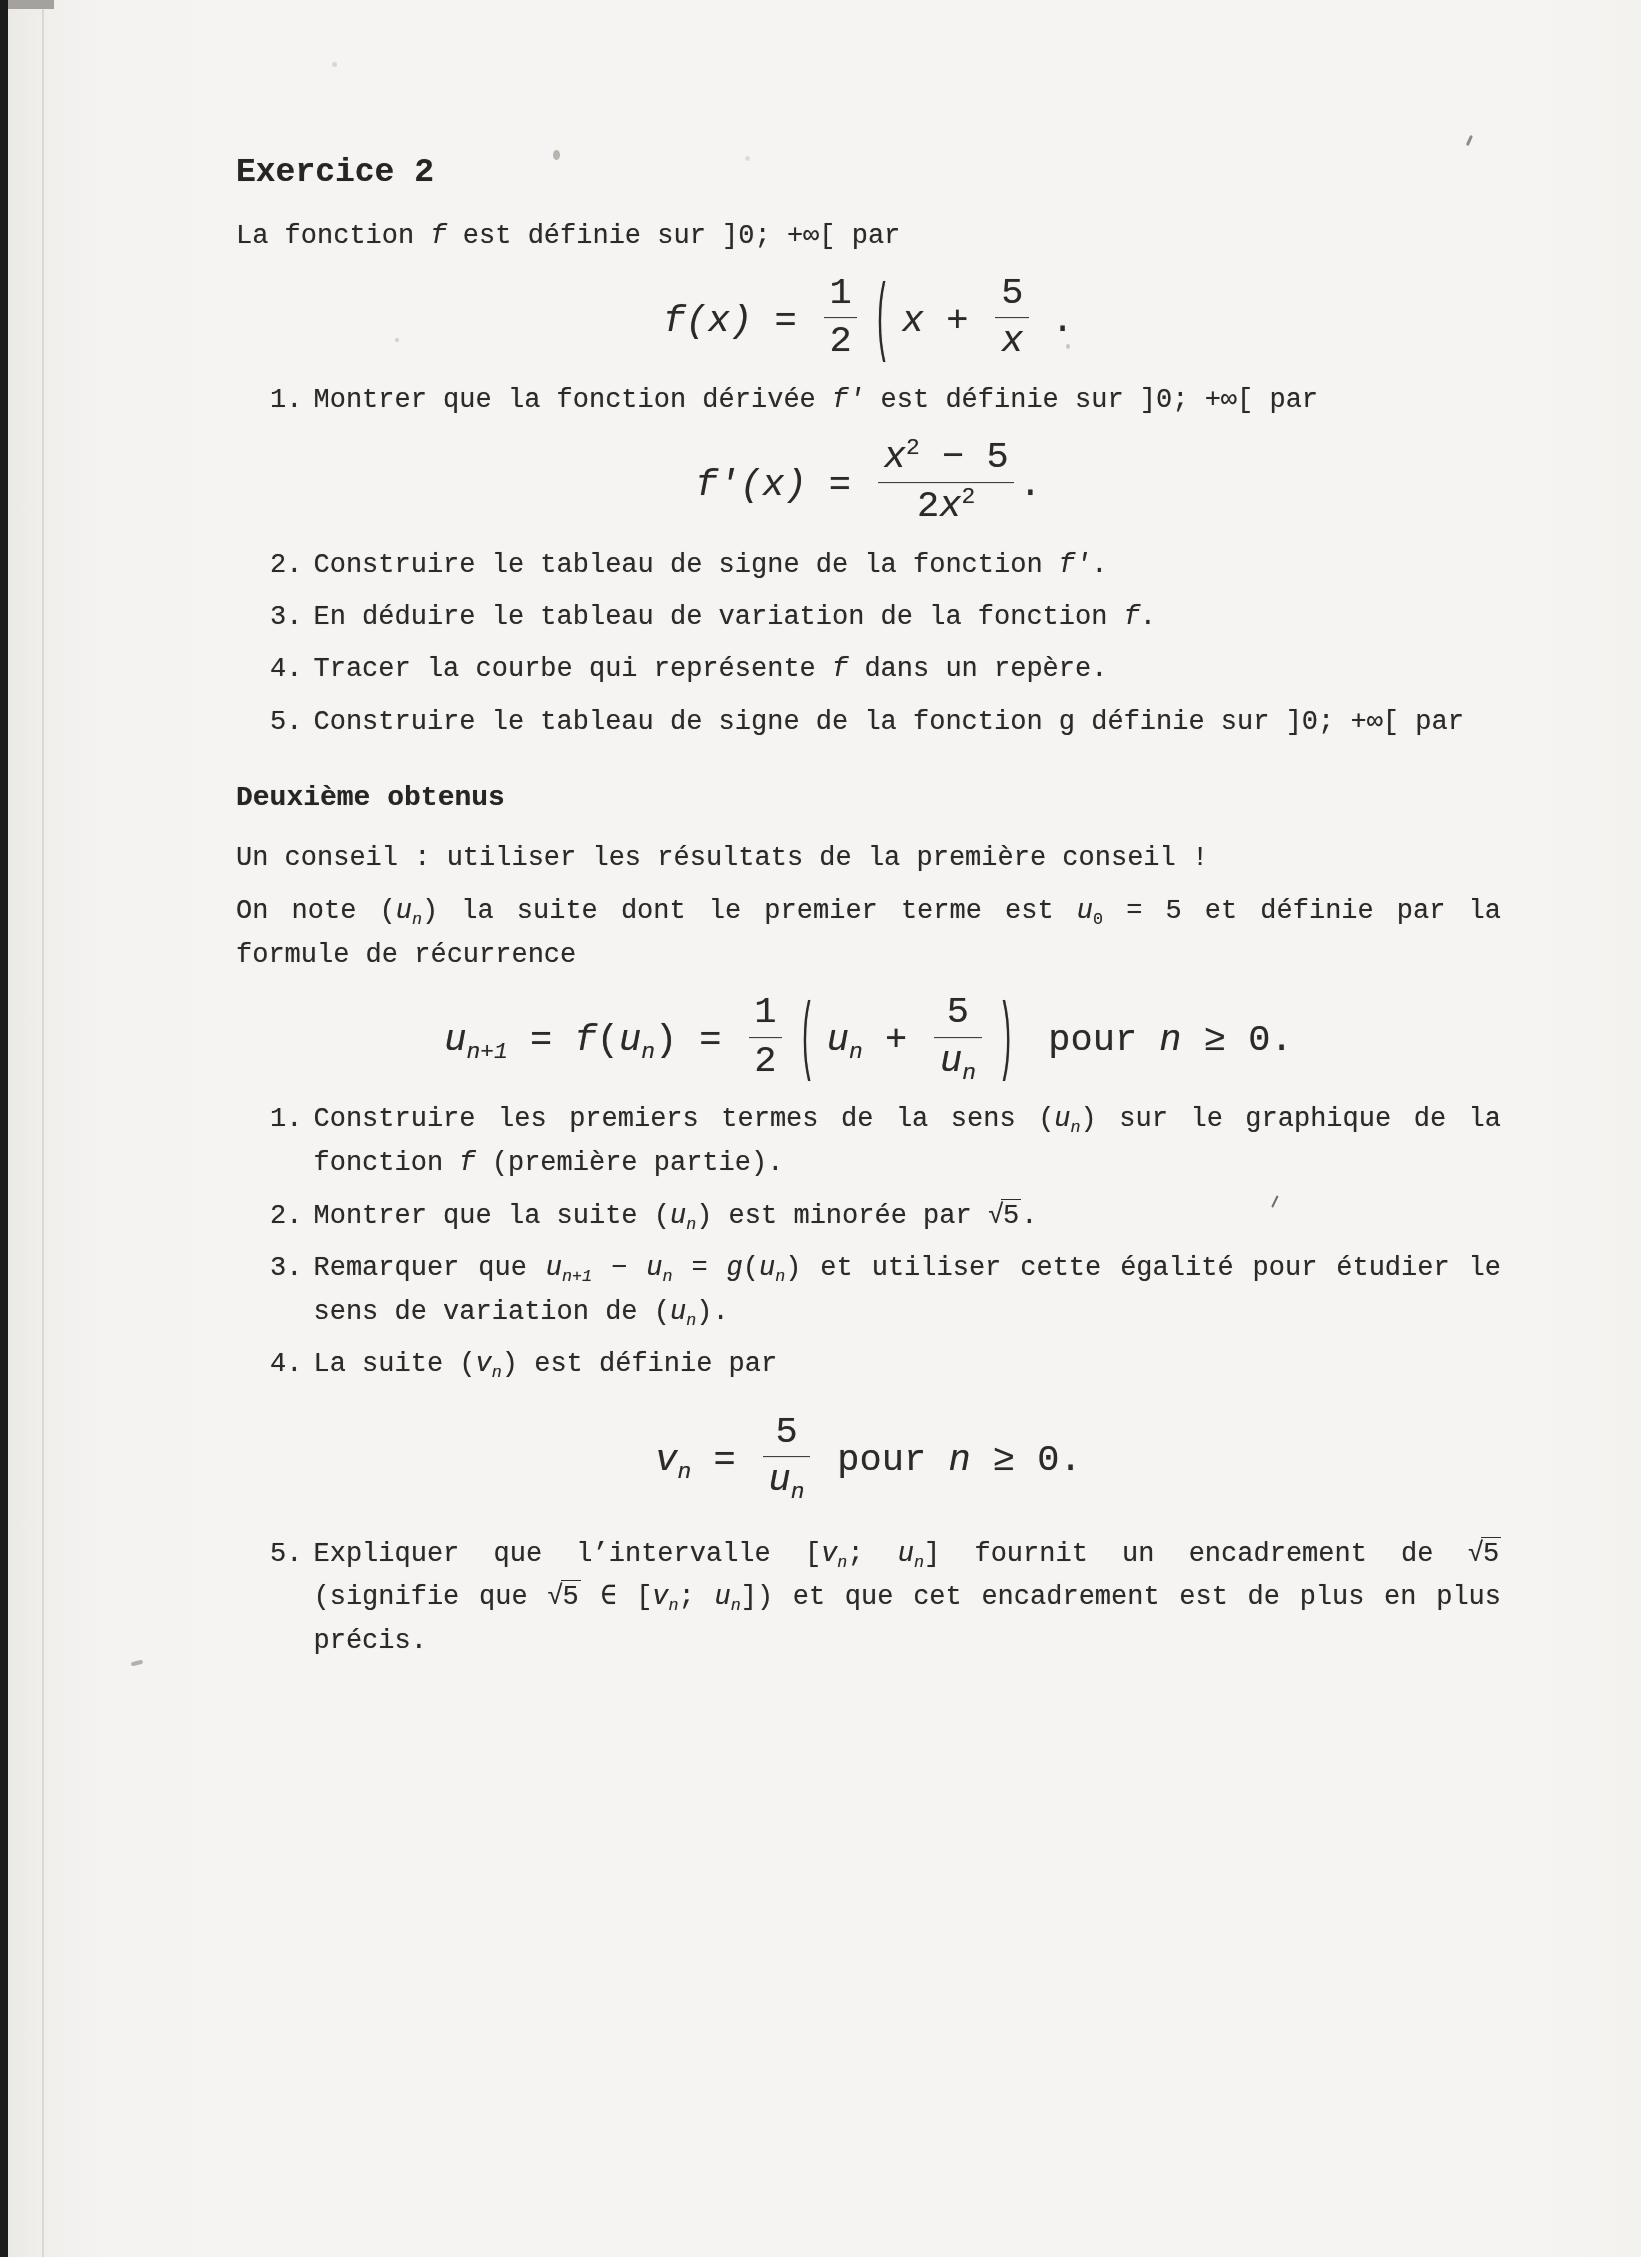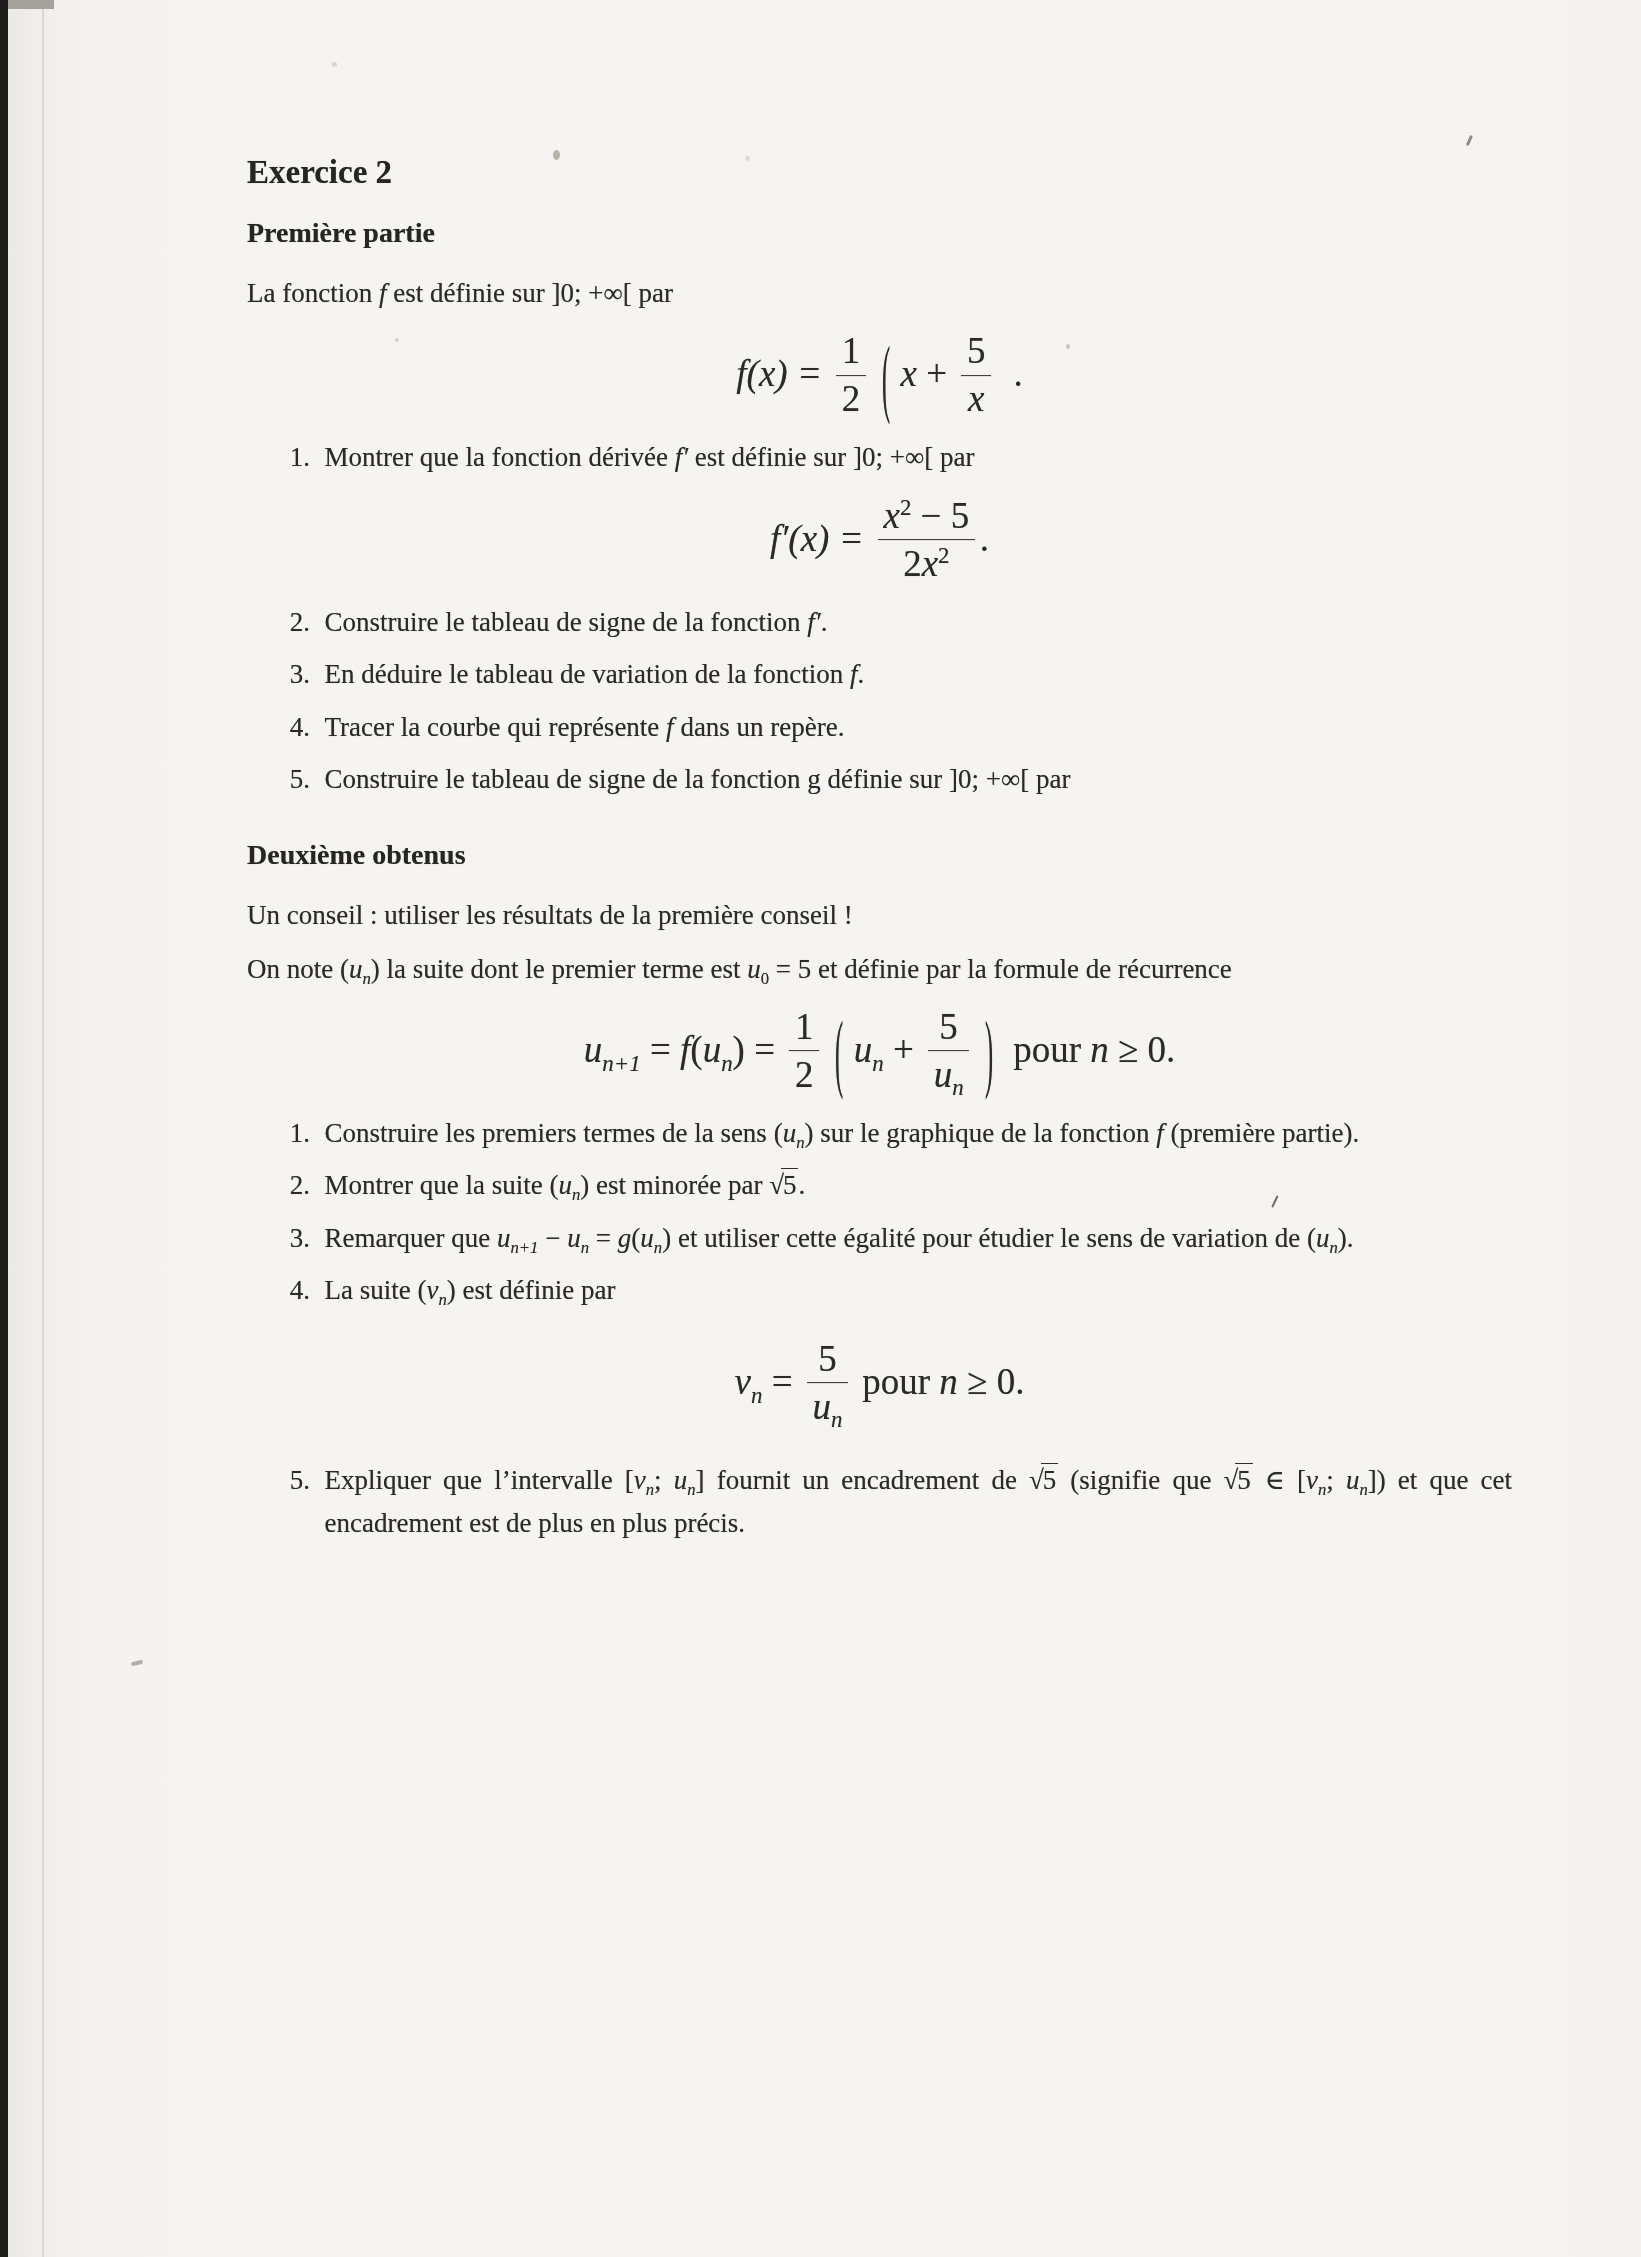--- a/index.html
+++ b/index.html
@@ -20,23 +20,24 @@
   .s1 { left:553px; top:150px; width:6.8px; height:9.7px; background:#b9b5ae; }
   .s2 { left:332px; top:62px; width:4.8px; height:4.8px; background:#d9d6d0; }
   .s3 { left:1468px; top:135px; width:2.9px; height:10.6px; background:#8f8c87; transform:rotate(24deg); border-radius:1.9px; }
   .s4 { left:1066px; top:344px; width:3.9px; height:4.8px; background:#c9c6c0; }
   .s5 { left:395px; top:338px; width:3.9px; height:3.9px; background:#d3d0ca; }
   .s6 { left:131px; top:1661px; width:11.6px; height:3.9px; background:#b4b0a9; transform:rotate(-14deg); border-radius:1.9px; }
   .s7 { left:1274px; top:1195px; width:1.9px; height:12.6px; background:#6f6d68; transform:rotate(26deg); border-radius:1px; }
   .s8 { left:745px; top:156px; width:4.8px; height:4.8px; background:#dedbd5; }
 
   .content {
-    position:absolute; left:247px; top:154px; width:1265px;
+    position:absolute; left:236px; top:154px; width:1265px;
     font-size:27px; line-height:1.62; color:#2b2a28;
     text-shadow:0 0 0.7px rgba(60,58,55,0.55);
+    font-family:Liberation Mono, monospace;
   }
   h1.extitle { font-size:33px; line-height:1.15; margin:0; font-weight:bold; color:#262523; }
   h2.parthead { font-size:28px; line-height:1.15; margin:25px 0 0; font-weight:bold; color:#262523; }
   p.para { margin:23px 0 0; text-align:justify; }
   .mi { font-style:italic; }
   sub { font-size:0.62em; line-height:0; }
   sup { font-size:0.62em; line-height:0; }
 
   .display { text-align:center; margin:17.4px 0 13.5px; font-size:37px; line-height:1.25; white-space:nowrap; }
   .frac { display:inline-block; vertical-align:middle; text-align:center; line-height:1.12; margin:0 4.8px; transform:translateY(-2.9px); }
@@ -64,21 +65,20 @@
   <div class="speck s4"></div>
   <div class="speck s5"></div>
   <div class="speck s6"></div>
   <div class="speck s7"></div>
   <div class="speck s8"></div>
 
   <main class="content">
 
     <h1 class="extitle">Exercice 2</h1>
 
-    <h2 class="parthead">Première partie</h2>
 
     <p class="para"><span>La fonction </span><span class="mi">f</span><span> est définie sur ]0; +∞[ par</span></p>
 
     <div class="display"><span class="mi">f(x) = </span><span class="frac"><span class="num">1</span><span class="den">2</span></span><span class="bigp">(</span><span class="mi">x</span><span> + </span><span class="frac"><span class="num">5</span><span class="den mi">x</span></span><span class="bigp"></span><span>.</span></div>
 
     <div class="list">
 
       <div class="li">
         <span class="no">1.</span>
         <span class="txt"><span>Montrer que la fonction dérivée </span><span class="mi">f′</span><span> est définie sur ]0; +∞[ par</span></span>

